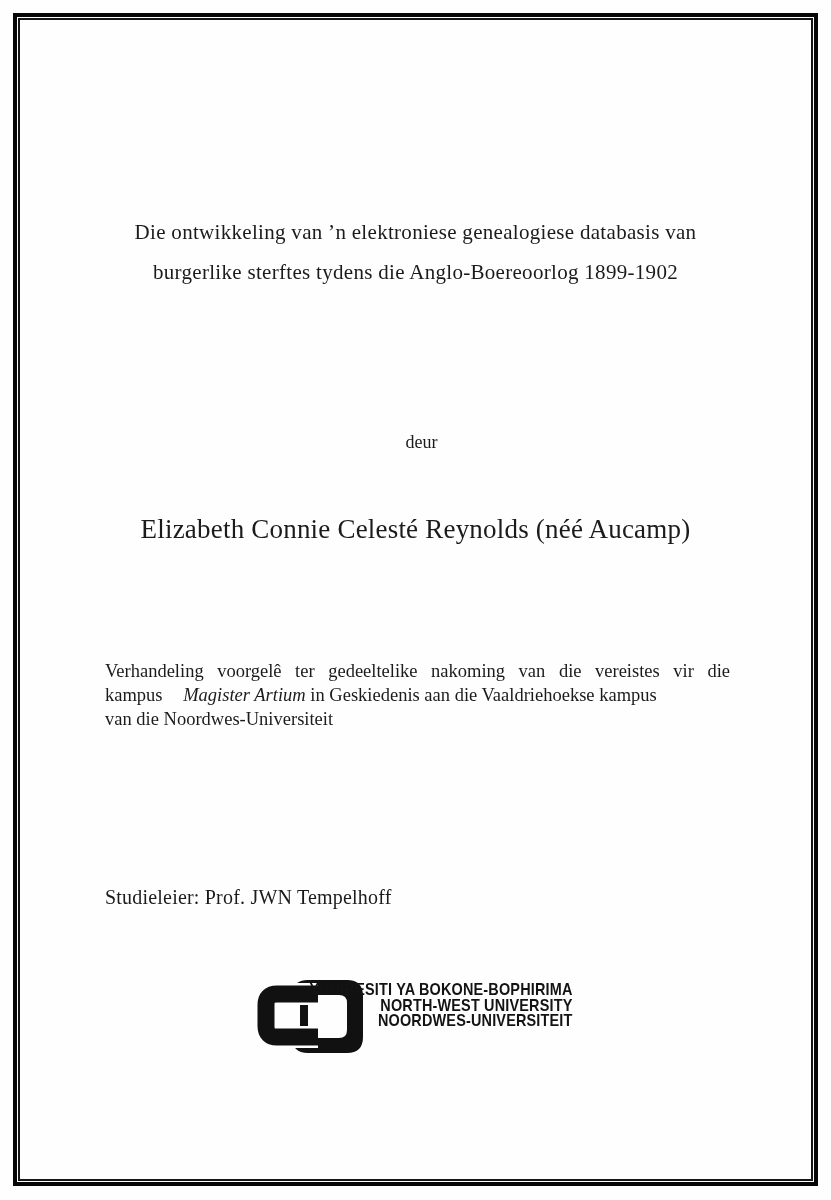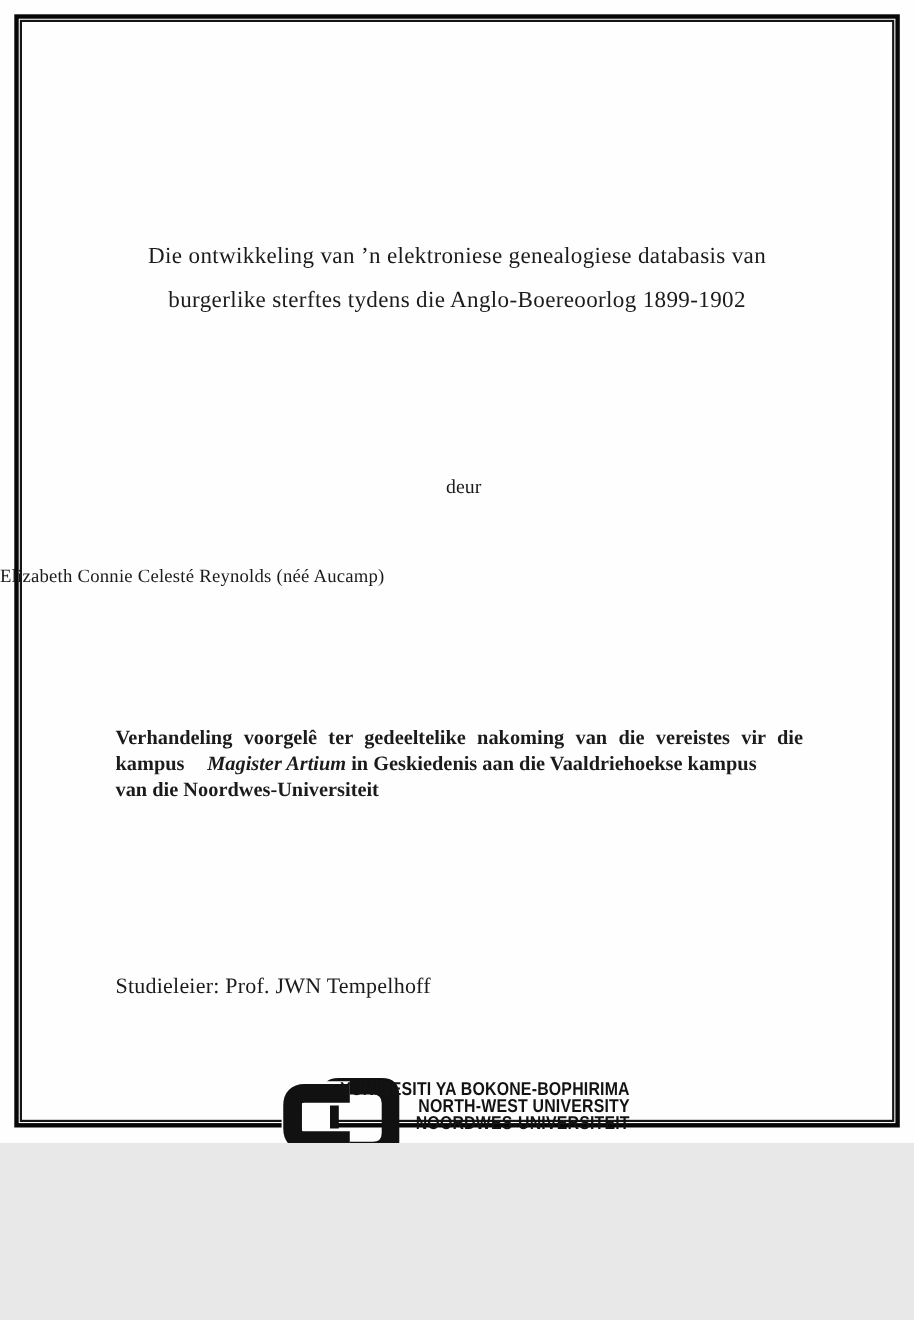--- a/index.html
+++ b/index.html
@@ -1,18 +1,18 @@
 <!DOCTYPE html>
 <html><head>
 <meta charset="utf-8">
 <style>
   html,body{margin:0;padding:0;background:#e8e8e8;}
   .page{
     position:relative;
-    width:831px;height:1039px;
+    width:831px;height:1200px;
     background:#fefefe;
     margin:0 auto;
     overflow:hidden;
     font-family:"Liberation Serif","DejaVu Serif",serif;
     color:#1b1b1b;
   }
   
   .frame-outer{
     position:absolute;top:13px;left:13px;right:13px;bottom:14px;
     border:4px solid #070707;
@@ -26,25 +26,25 @@
     text-align:center;
     font-size:21px;line-height:40px;
     letter-spacing:0.3px;
   }
   .byline{
     position:absolute;top:432px;left:0;right:0;
     text-align:center;font-size:18px;padding-left:12px;
   }
   .author{
     position:absolute;top:514px;left:0;right:0;
-    font-size:17px;letter-spacing:0.2px;
+    text-align:center;font-size:27px;letter-spacing:0.2px;
   }
   .statement{
     position:absolute;top:659px;left:105px;width:625px;
-    font-size:18.5px;line-height:24px;font-weight:bold;
+    font-size:18.5px;line-height:24px;
   }
   .statement .just{
     text-align:justify;text-align-last:justify;
   }
   .statement .ital{font-style:italic;margin-left:16px;}
   .supervisor-block{
     position:absolute;top:884px;left:105px;
     font-size:20px;line-height:27px;letter-spacing:0.2px;
   }
   .logo-mark{

